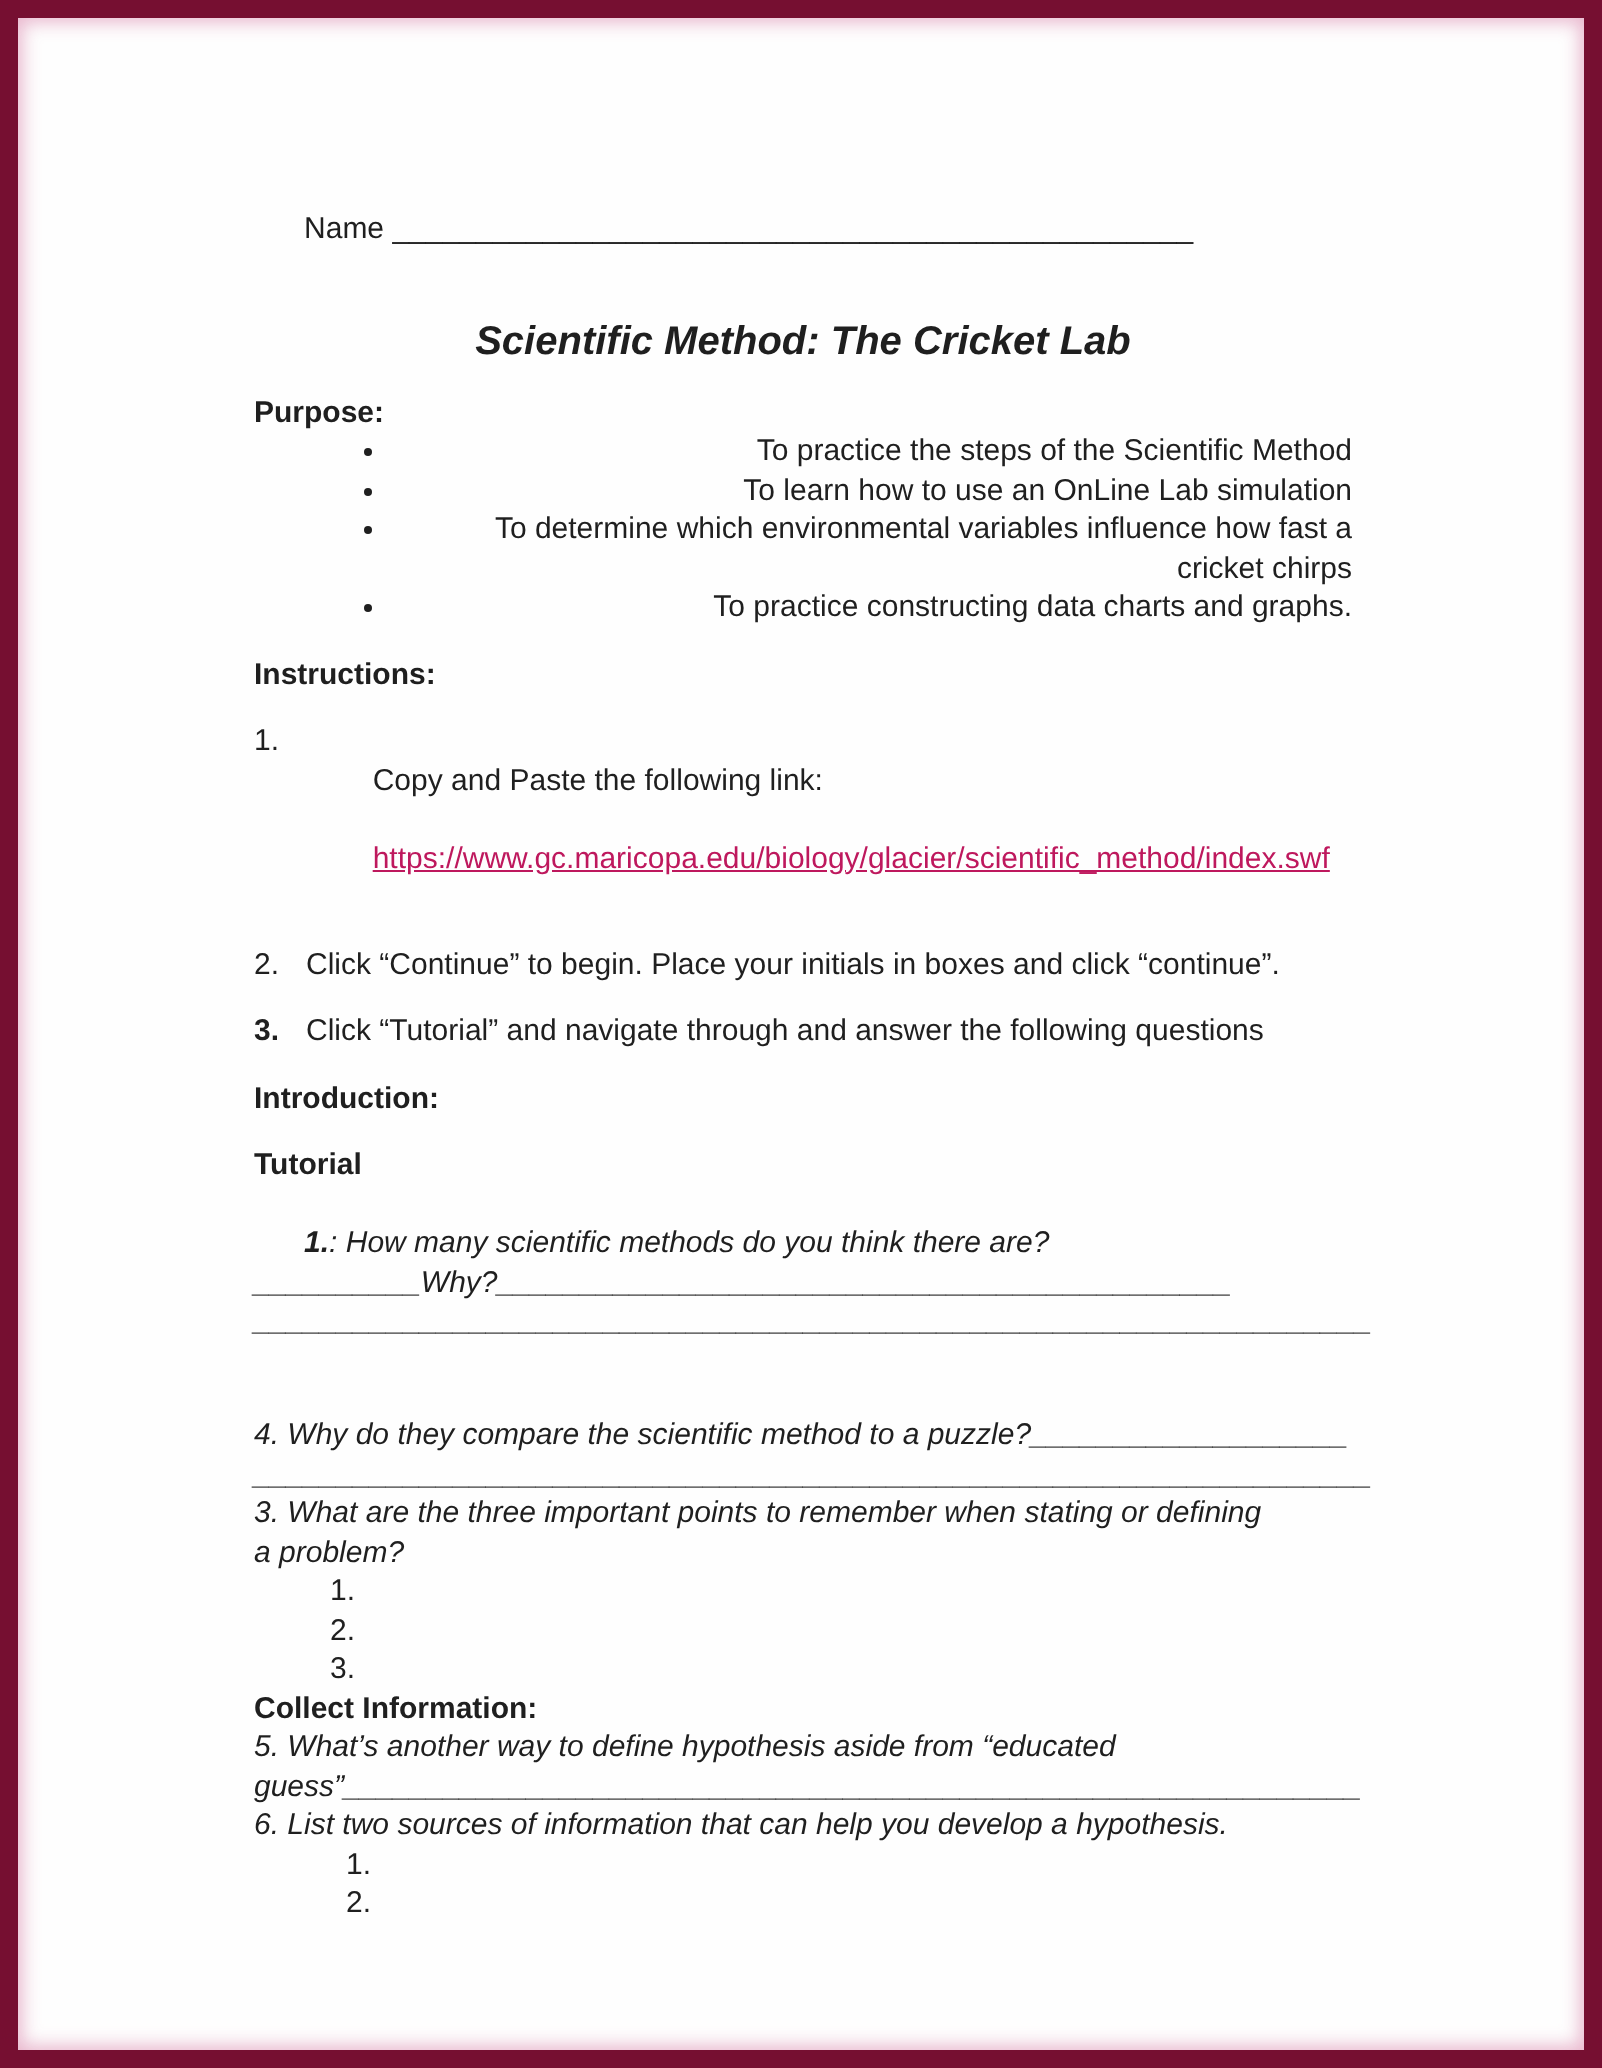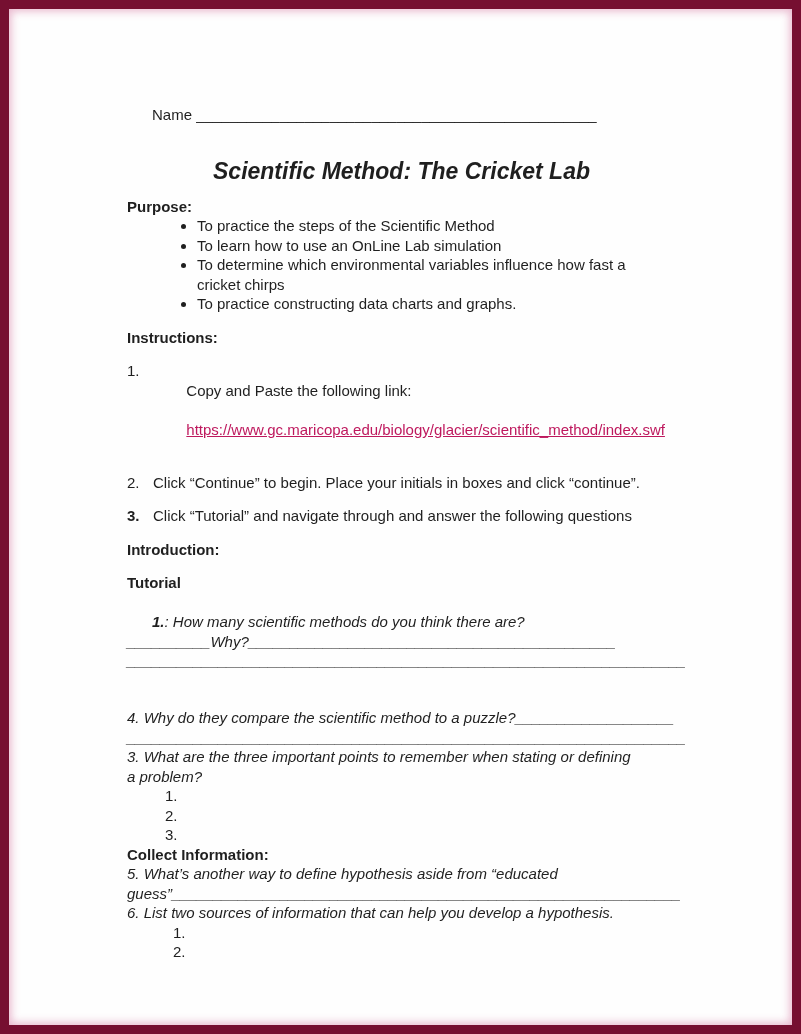--- a/index.html
+++ b/index.html
@@ -19,30 +19,30 @@
   .content {
     padding:76px 116px 0 118px;
     font-size:15px;
     line-height:19.5px;
     color:#1f1f1f;
   }
   .txt { white-space:pre-wrap;font-style:italic; }
   .name-line { white-space:pre-wrap; }
   .title {
     font-weight:bold; font-style:italic;
-    font-size:23px; line-height:22px;
+    font-size:20px; line-height:22px;
     text-align:center;
     margin-top:16px;
   }
   .h { font-weight:bold; }
   .mt0  { margin-top:0; }
   .mt15 { margin-top:15px; }
   .mt18 { margin-top:18px; }
   .mt19 { margin-top:14px; }
-  ul.purpose { margin:0; padding-left:70px; }
+  ul.purpose { margin:0; padding-left:70px;text-align:right; }
   ul.purpose li { white-space:pre-wrap; }
   .inst-item { display:flex; }
   .inst-num { width:26px; flex:none; }
   .inst-num.bold { font-weight:bold; }
   .inst-body { flex:1; white-space:pre-wrap; }
   a.link { color:#be185d; text-decoration:underline; }
   .sub-list-1 { padding-left:38px; }
   .sub-list-2 { padding-left:46px; }
   .bold { font-weight:bold; }
 </style>

